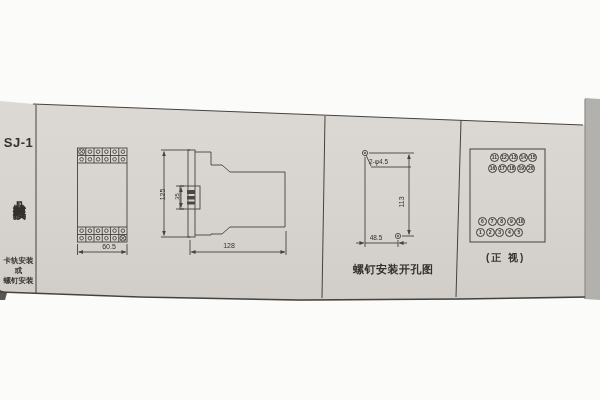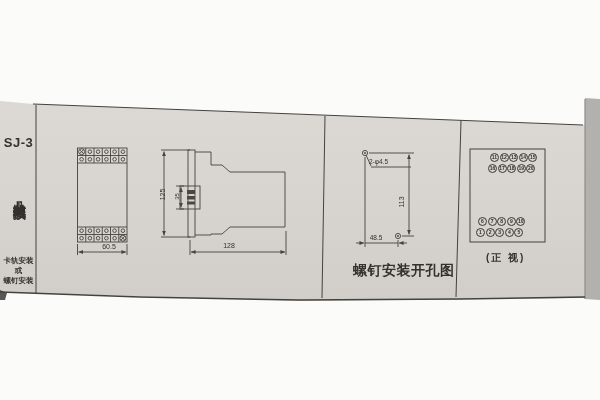--- a/index.html
+++ b/index.html
@@ -23,21 +23,21 @@
   .dim-sm{font-size:6.5px;text-align:center;}
   .rot{transform:rotate(-90deg);transform-origin:center;}
   .fv-w{left:94px;top:243px;width:30px;}
   .sv-h{left:151px;top:190px;width:24px;height:9px;}
   .sv-c{left:170px;top:193px;width:14px;height:7px;font-size:6px;}
   .sv-d{left:216px;top:242px;width:26px;}
   .dv-hole{left:369px;top:158px;width:44px;text-align:left;}
   .dv-h{left:394px;top:198px;width:16px;height:8px;}
   .dv-w{left:365px;top:234px;width:22px;}
   .caption{font-weight:bold;}
-  .dv-cap{left:353px;top:262px;width:60px;text-align:center;font-size:14px;letter-spacing:0.5px;}
+  .dv-cap{left:353px;top:262px;width:60px;text-align:center;font-size:11px;letter-spacing:0.5px;}
   .tv-cap{left:486px;top:251px;width:40px;text-align:left;font-size:10px;letter-spacing:2px;}
   .trow{position:absolute;display:flex;gap:0.6px;}
   .trow1{left:490px;top:153px;}
   .trow2{left:488px;top:164px;}
   .trow3{left:478px;top:217px;}
   .trow4{left:476px;top:228px;}
   .tnum{
     width:9px;height:9px;box-sizing:border-box;flex:0 0 auto;
     border:1px solid #3a3834;border-radius:50%;
     font-size:5px;font-weight:bold;line-height:7.5px;text-align:center;color:#2e2c29;
@@ -178,21 +178,21 @@
       <line x1="356" y1="243" x2="364" y2="243" marker-end="url(#arw)"></line>
       <line x1="407" y1="243" x2="399" y2="243" marker-end="url(#arw)"></line>
       <line x1="365" y1="243" x2="398" y2="243"></line>
     </g>
 
     <g stroke="#45423e" stroke-width="1" fill="none">
       <rect x="470" y="149" width="75" height="93"></rect>
     </g>
   </svg>
 
-  <div class="txt model">SJ-3</div>
+  <div class="txt model">SJ-1</div>
   <div class="txt vtitle">凸出式前接线</div>
   <div class="txt notes">
     <div>卡轨安装</div>
     <div>或</div>
     <div>螺钉安装</div>
   </div>
 
   <div class="txt dim fv-w">60.5</div>
 
   <div class="txt dim rot sv-h">125</div>

